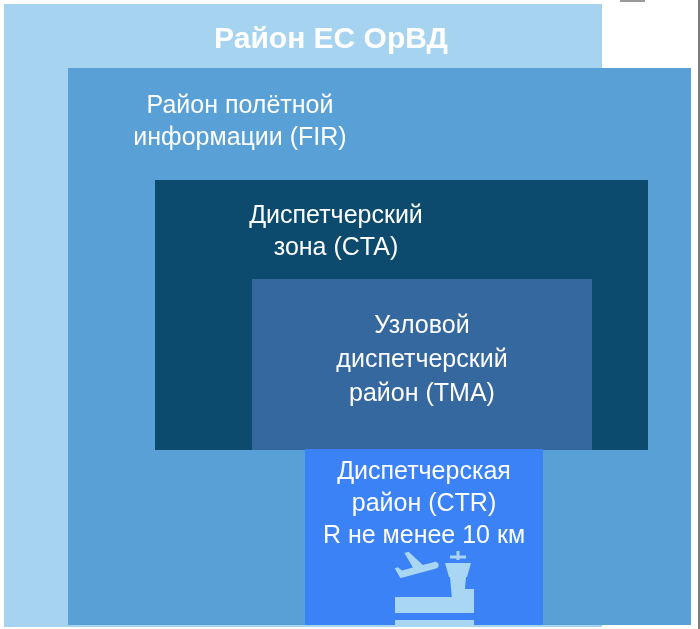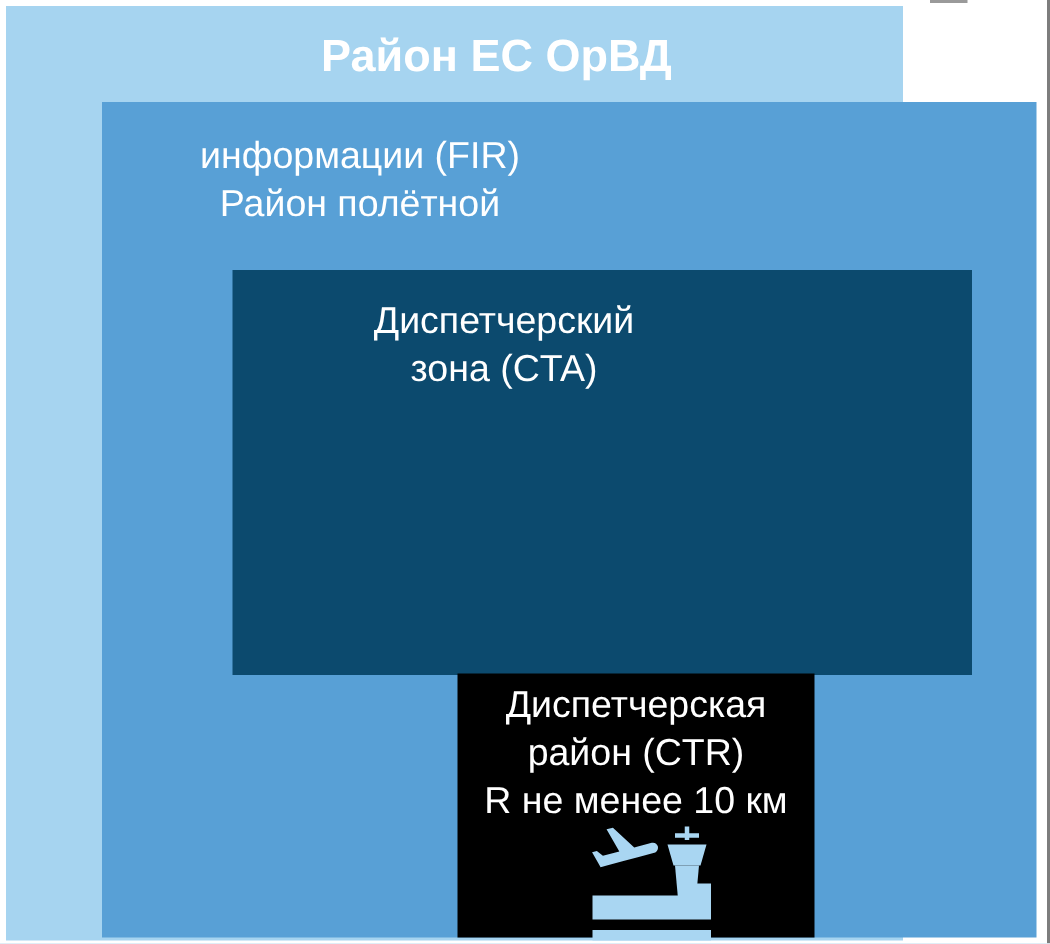--- a/index.html
+++ b/index.html
@@ -38,35 +38,42 @@
 
 <div class="canvas">
 
   <div class="box outer-box" style="background-color: rgb(166, 212, 240);">
 
     <div class="main-title">Район ЕС ОрВД</div>
 
     <div class="box fir-box" style="background-color: rgb(88, 160, 214);">
 
       <div class="zone-label fir-label">
+        <div>Район полётной</div>
         <div>информации (FIR)</div>
-        <div>Район полётной</div>
       </div>
 
       <div class="box cta-box" style="background-color: #0c4a6e;">
 
         <div class="zone-label cta-label">
           <div>Диспетчерский</div>
           <div>зона (CTA)</div>
         </div>
 
+        <div class="box tma-box" style="background-color: rgb(53, 104, 158);">
+          <div class="zone-label tma-label">
+            <div>Узловой</div>
+            <div>диспетчерский</div>
+            <div>район (TMA)</div>
+          </div>
+        </div>
 
       </div>
 
-      <div class="box ctr-box" style="background-color: #000000;">
+      <div class="box ctr-box" style="background-color: #3b82f6;">
 
         <div class="zone-label ctr-label">
           <div>Диспетчерская</div>
           <div>район (CTR)</div>
           <div>R не менее 10 км</div>
         </div>
 
         <svg class="airport-icon" width="156" height="83" viewBox="0 0 156 83" xmlns="http://www.w3.org/2000/svg" aria-hidden="true">
           <g fill="#a9d6f2">
             <path transform="translate(0,-3) scale(2.2)" d="M22.07,9.64c-0.21-0.8-1.04-1.28-1.84-1.06L14.92,10L8.46,3.98L6.53,4.49l3.87,6.7l-4.97,1.33l-1.84-1.45l-1.45,0.39l1.82,3.16l0.77,1.33l1.6-0.43l5.31-1.42l4.35-1.16l5.31-1.42C21.83,11.28,22.28,10.44,22.07,9.64z"></path>

